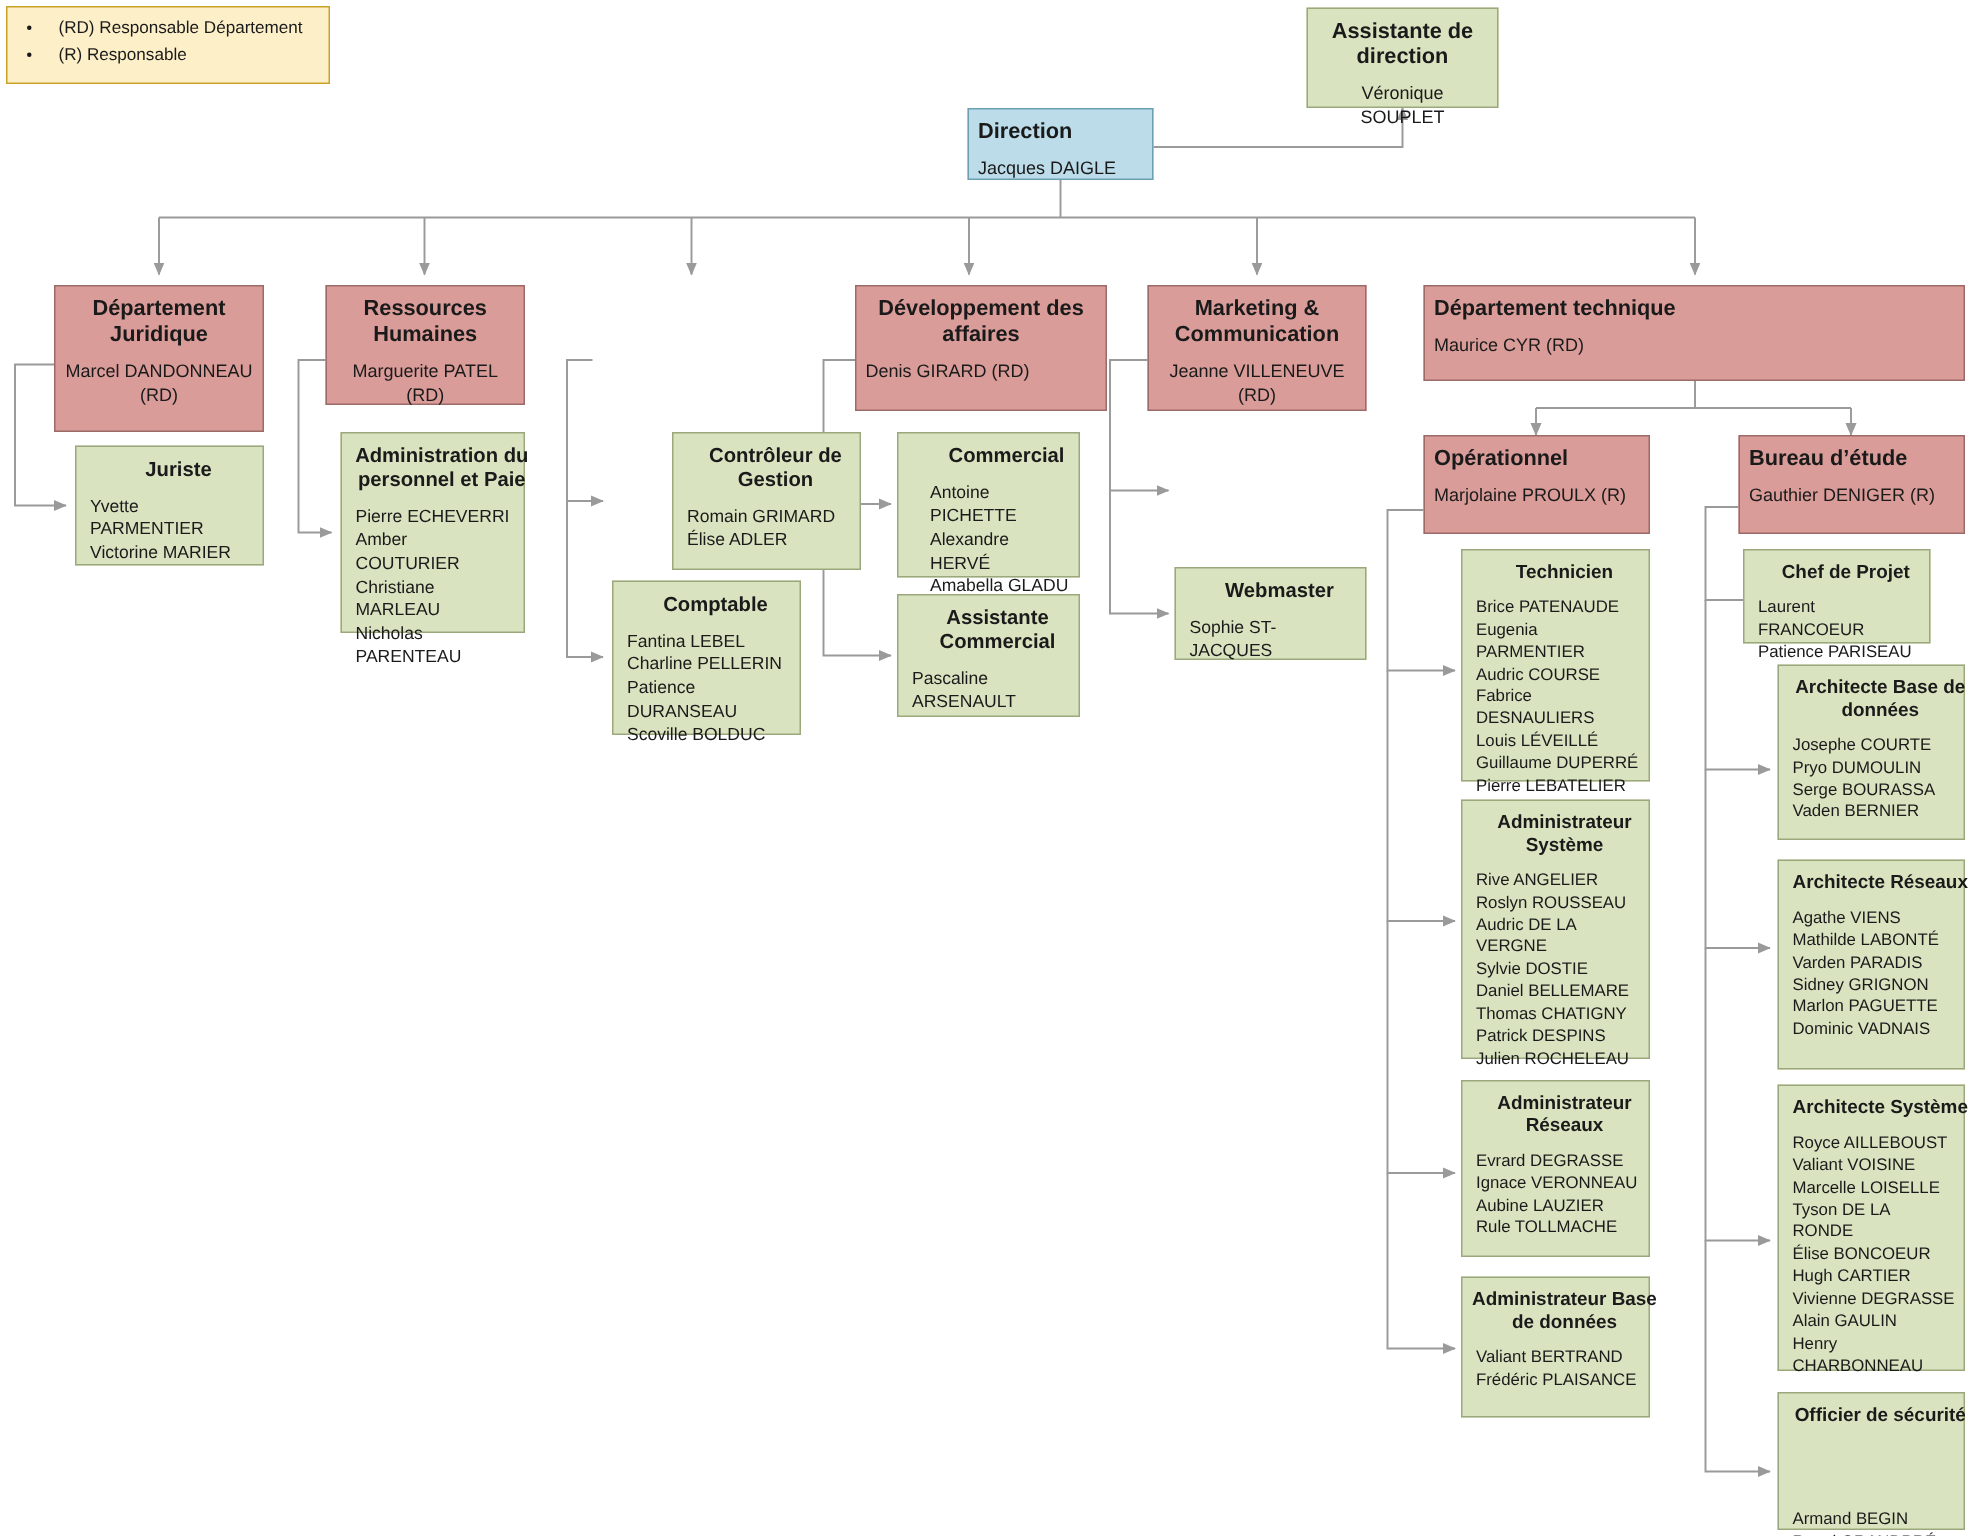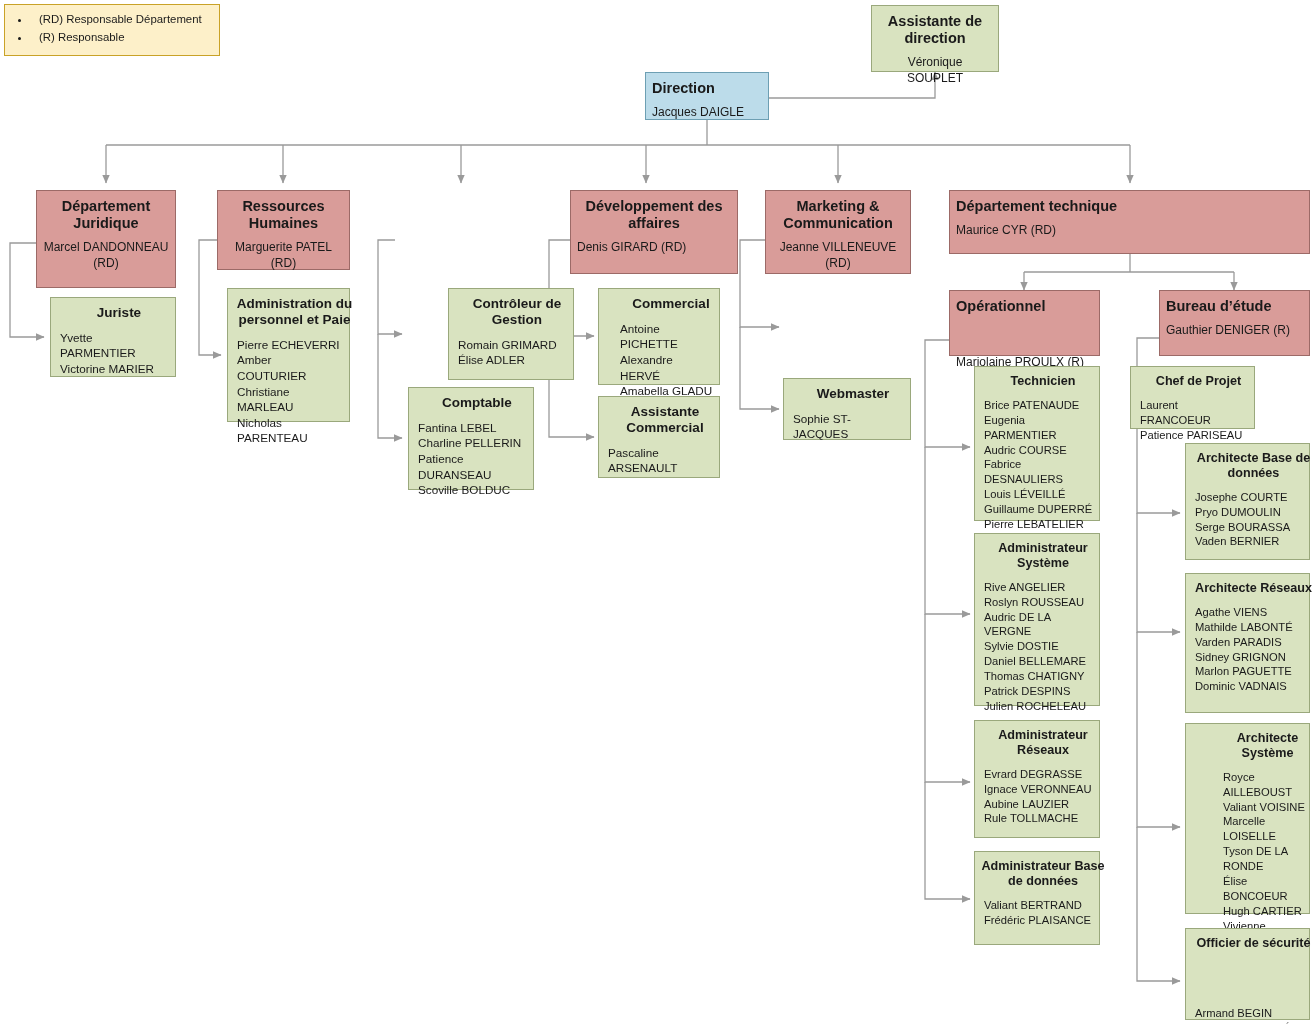--- a/index.html
+++ b/index.html
@@ -163,21 +163,21 @@
   <div class="box green unit" style="left:783px;top:378px;width:128px;height:62px;">
     <div class="title">Webmaster</div>
     <div class="names">Sophie ST-JACQUES</div>
   </div>
 
   <div class="box red hdr" style="left:949px;top:190px;width:361px;height:64px;">
     <div class="title">Département technique</div>
     <div class="names">Maurice CYR (RD)</div>
   </div>
 
-  <div class="box red hdr" style="left:949px;top:290px;width:151px;height:66px;gap:32px;">
+  <div class="box red hdr" style="left:949px;top:290px;width:151px;height:66px;">
     <div class="title">Opérationnel</div>
     <div class="names">Marjolaine PROULX (R)</div>
   </div>
   <div class="box green unit small" style="left:974px;top:366px;width:126px;height:155px;">
     <div class="title">Technicien</div>
     <div class="names">Brice PATENAUDE
 Eugenia PARMENTIER
 Audric COURSE
 Fabrice DESNAULIERS
 Louis LÉVEILLÉ
@@ -206,42 +206,42 @@
   <div class="box green unit small" style="left:974px;top:851px;width:126px;height:94px;">
     <div class="title">Administrateur Base de données</div>
     <div class="names">Valiant BERTRAND
 Frédéric PLAISANCE</div>
   </div>
 
   <div class="box red hdr" style="left:1159px;top:290px;width:151px;height:66px;">
     <div class="title">Bureau d’étude</div>
     <div class="names">Gauthier DENIGER (R)</div>
   </div>
-  <div class="box green unit small" style="left:1130px;top:366px;width:125px;height:63px;">
+  <div class="box green unit small" style="left:1162px;top:366px;width:125px;height:63px;">
     <div class="title">Chef de Projet</div>
     <div class="names">Laurent FRANCOEUR
 Patience PARISEAU</div>
   </div>
   <div class="box green unit small" style="left:1185px;top:443px;width:125px;height:117px;">
     <div class="title">Architecte Base de données</div>
     <div class="names">Josephe COURTE
 Pryo DUMOULIN
 Serge BOURASSA
 Vaden BERNIER</div>
   </div>
   <div class="box green unit small" style="left:1185px;top:573px;width:125px;height:140px;">
     <div class="title">Architecte Réseaux</div>
     <div class="names">Agathe VIENS
 Mathilde LABONTÉ
 Varden PARADIS
 Sidney GRIGNON
 Marlon PAGUETTE
 Dominic VADNAIS</div>
   </div>
-  <div class="box green unit small" style="left:1185px;top:723px;width:125px;height:191px;padding-left:28px;">
+  <div class="box green unit small" style="left:1185px;top:723px;width:125px;height:191px;">
     <div class="title">Architecte Système</div>
     <div class="names">Royce AILLEBOUST
 Valiant VOISINE
 Marcelle LOISELLE
 Tyson DE LA RONDE
 Élise BONCOEUR
 Hugh CARTIER
 Vivienne DEGRASSE
 Alain GAULIN
 Henry CHARBONNEAU</div>

